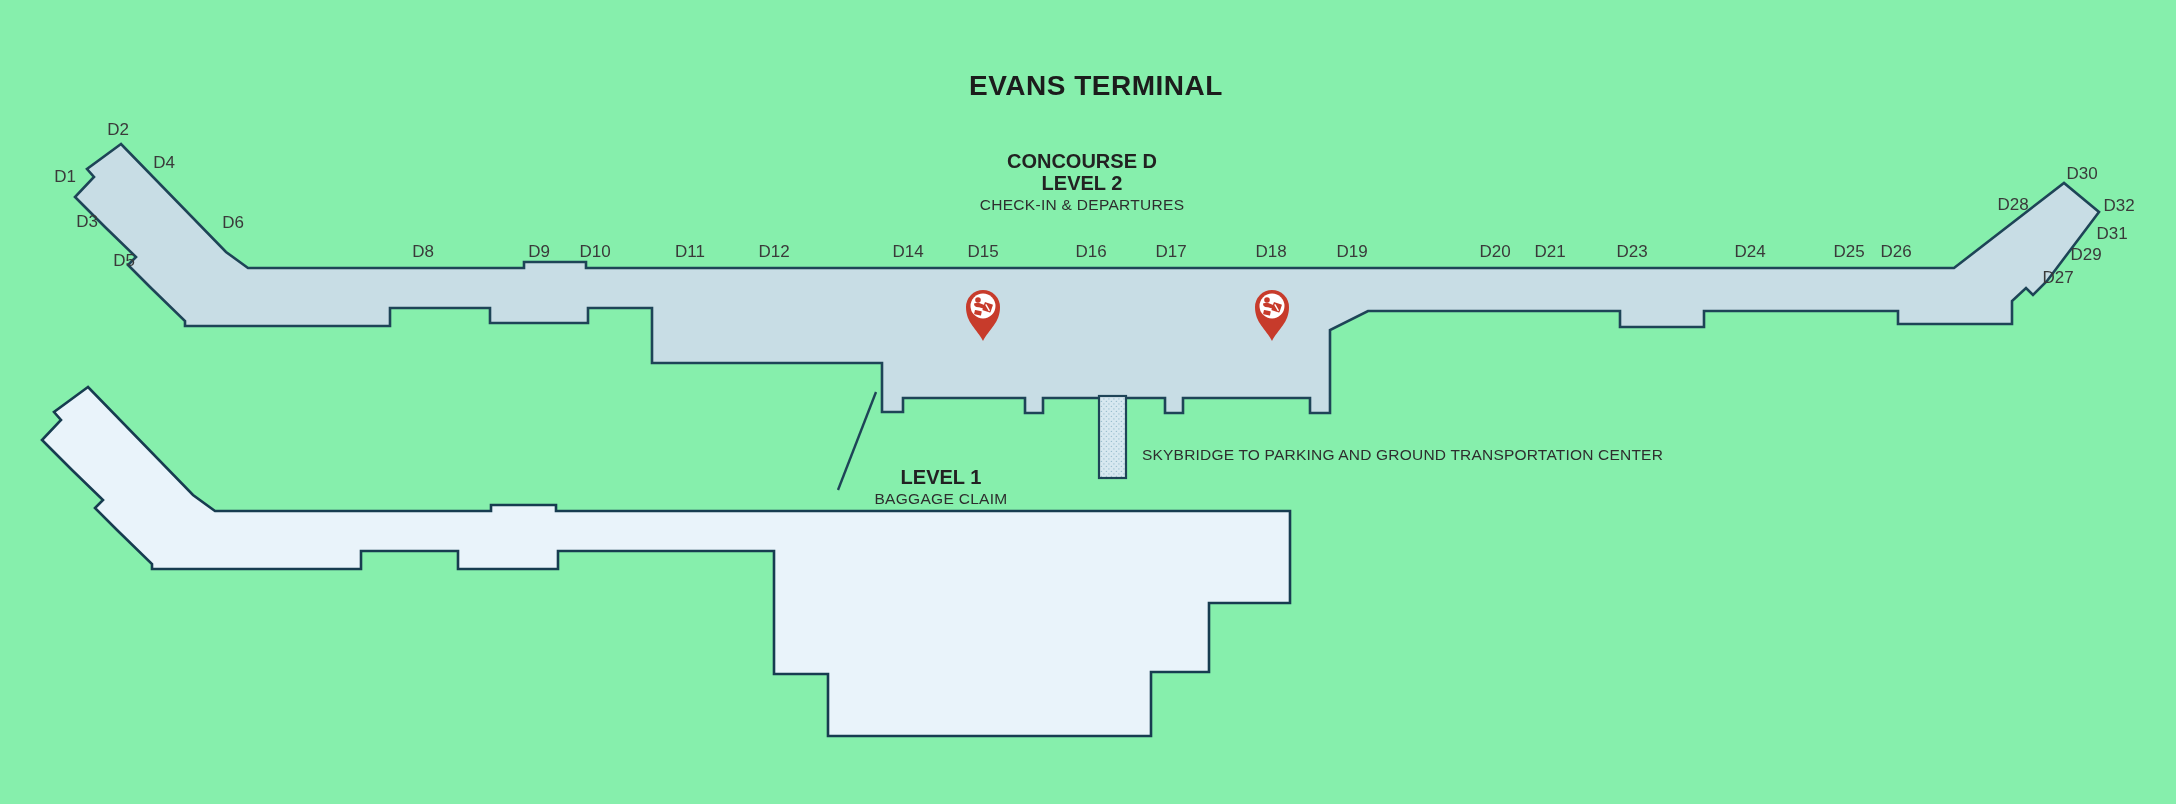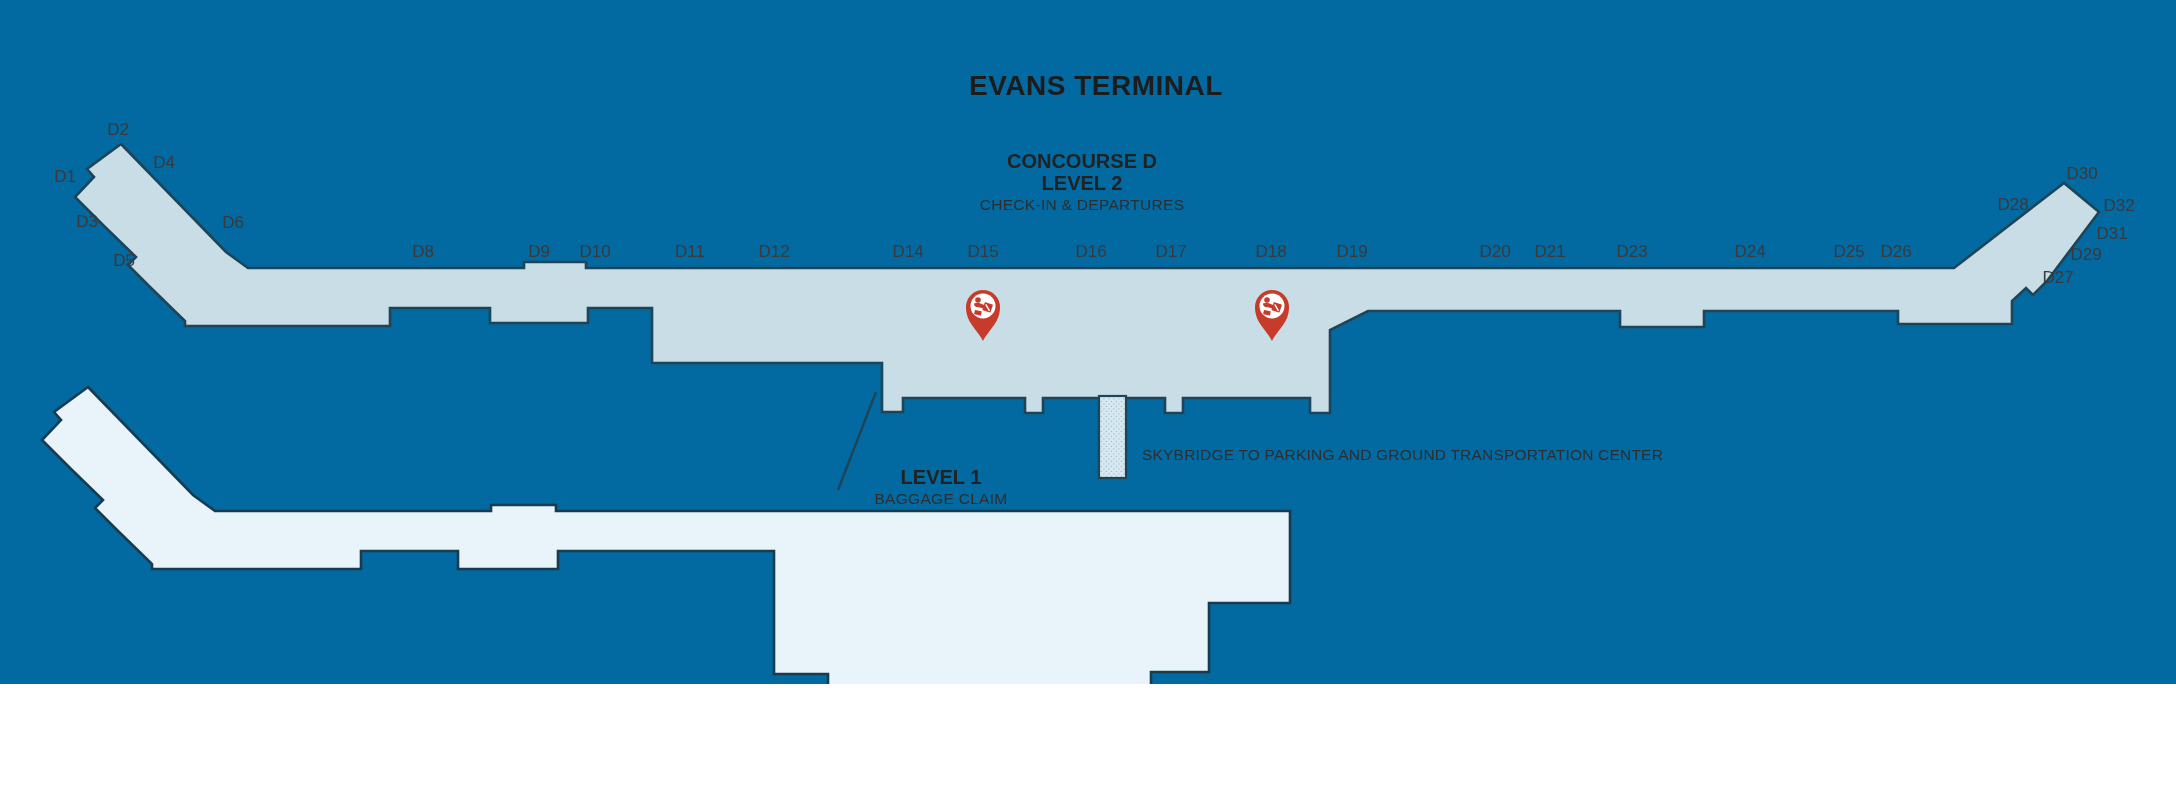--- a/index.html
+++ b/index.html
@@ -1,16 +1,16 @@
 <!DOCTYPE html>
 <html><head>
 <meta charset="utf-8">
 <style>
   html,body{margin:0;padding:0;background:#ffffff;}
-  .canvas{position:relative;width:2176px;height:684px;background:#0369a1;overflow:hidden;
+  .canvas{position:relative;width:2176px;height:804px;background:#86efac;overflow:hidden;
           font-family:"Liberation Sans", sans-serif;}
   svg{display:block;}
   text{font-family:"Liberation Sans", sans-serif;fill:#363636;}
   .map-title{font-size:28px;font-weight:bold;fill:#1c1c1c;letter-spacing:.5px;}
   .heading-bold{font-size:20px;font-weight:bold;fill:#222;}
   .heading-sub{font-size:15.5px;fill:#2e2e2e;letter-spacing:.3px;}
   .gate-label{font-size:17px;fill:#3a3a3a;}
   .skybridge-label{font-size:15.5px;fill:#2e2e2e;letter-spacing:.2px;}
 </style>
 </head>

